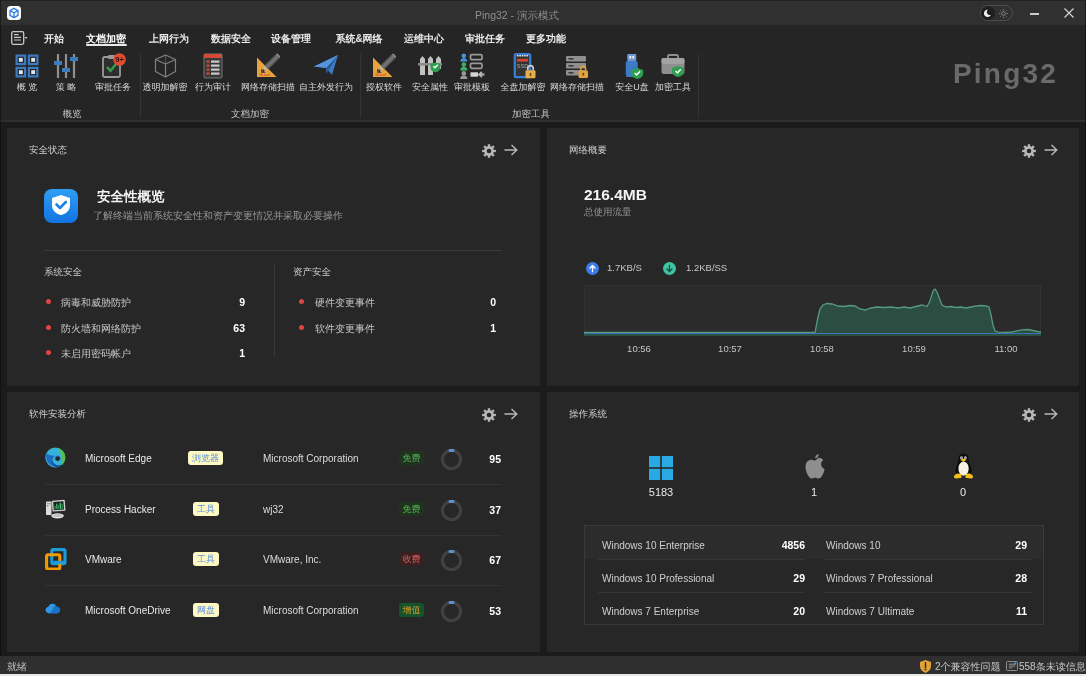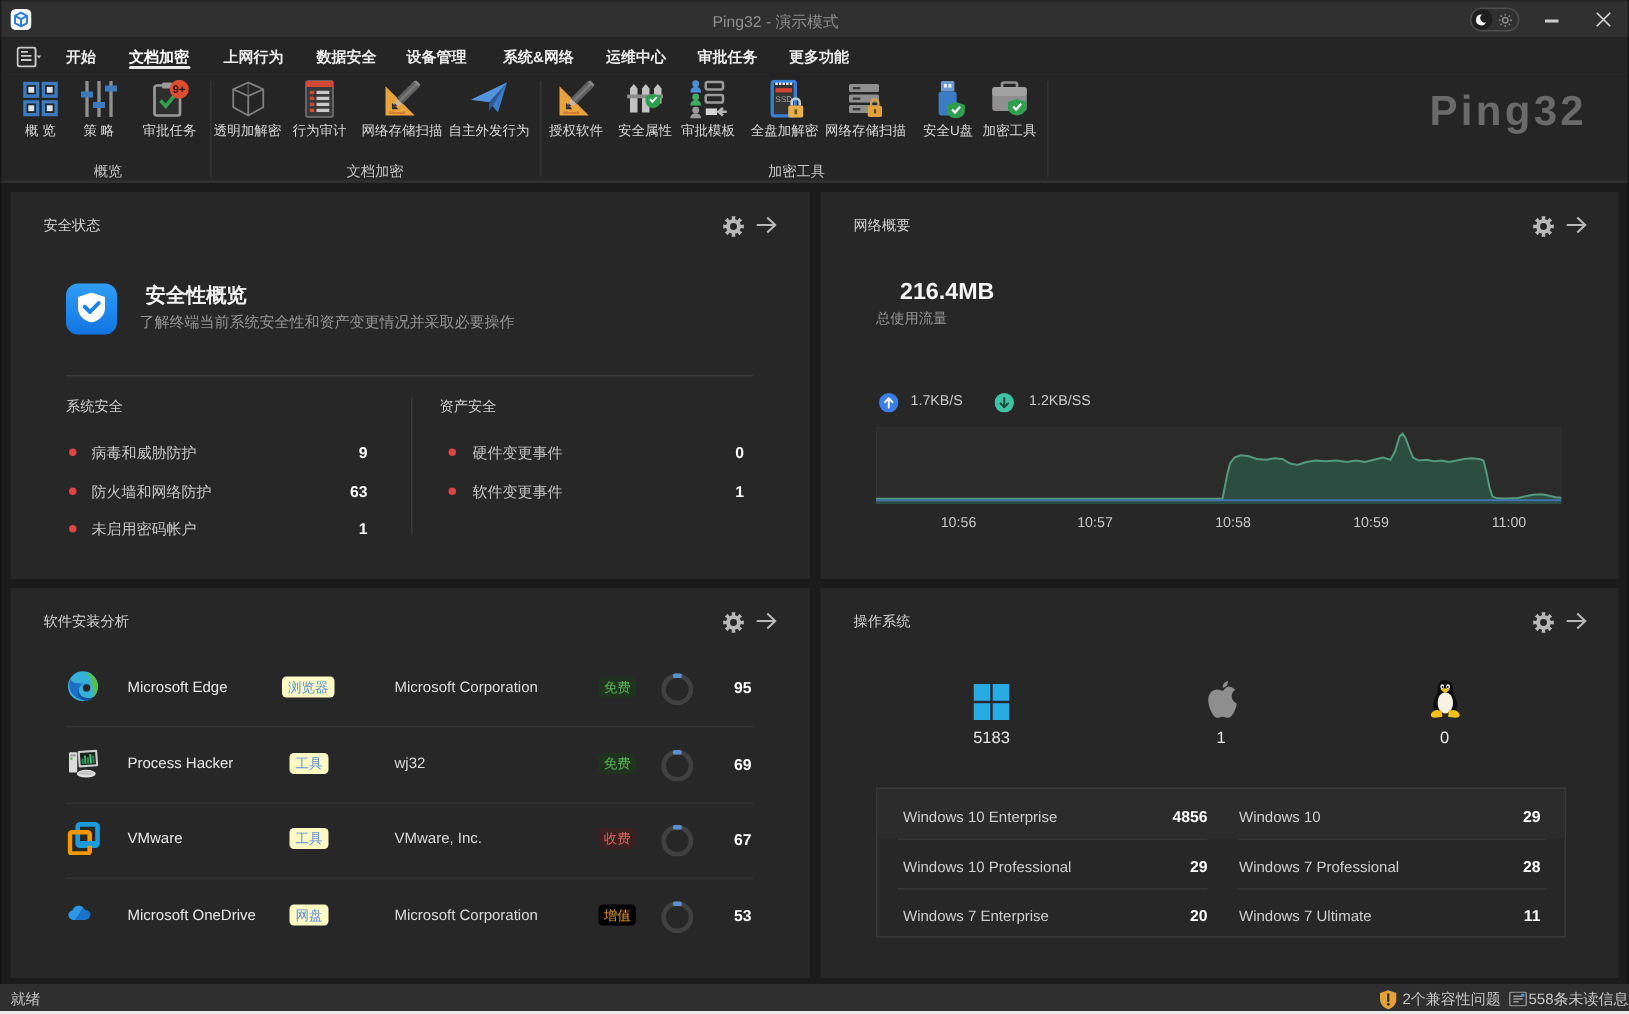--- a/index.html
+++ b/index.html
@@ -34,21 +34,21 @@
   .bigicon { left:37px; top:60.5px; width:34px; height:34px; border-radius:8px; background:linear-gradient(180deg,#2f9ef5,#1273e2); }
   .p1title { left:90px; top:62px; font-size:13.5px; line-height:14px; font-weight:bold; color:#f2f2f2; }
   .p1sub { left:86px; top:82px; font-size:10px; line-height:11px; color:#969696; }
   .hr1 { left:37px; top:122px; width:458px; height:1px; background:#3a3a3a; }
   .colhead { font-size:9.5px; line-height:10px; color:#cfcfcf; }
   .vline { left:266.5px; top:137px; width:1px; height:91px; background:#3a3a3a; }
   .dot { position:absolute; width:5px; height:5px; border-radius:2.5px; background:#dc4646; }
   .statrow { position:absolute; font-size:10px; line-height:11px; color:#c6c6c6; }
   .statval { position:absolute; width:47px; font-size:10.5px; line-height:11px; font-weight:bold; color:#fff; text-align:right; }
   
-  .p2big { left:37px; top:60px; font-size:15.5px; line-height:14px; font-weight:bold; color:#f5f5f5;margin-left:16px; }
+  .p2big { left:37px; top:60px; font-size:15.5px; line-height:14px; font-weight:bold; color:#f5f5f5; }
   .p2sub { left:37px; top:78px; font-size:9.5px; color:#969696; }
   .speedtxt { position:absolute; top:134px; font-size:9.5px; line-height:11px; color:#c8c8c8; }
   #chart { left:37px; top:157px; }
   .xlab { position:absolute; top:215px; font-size:9.5px; color:#c6c6c6; transform:translateX(-50%); }
   
   .swrow { position:absolute; left:0; width:533px; height:50px; }
   .swname { position:absolute; left:78px; font-size:10px; line-height:11px; color:#e9e9e9; }
   .swtag  { position:absolute; left:181px; font-size:9px; line-height:10px; padding:2px 4px; border-radius:3px; background:#fef9c3; color:#5b90e0; }
   .swcomp { position:absolute; left:256px; font-size:10px; line-height:11px; color:#dcdcdc; }
   .swprice{ position:absolute; font-size:9px; line-height:10px; padding:2px 3.5px; border-radius:3px; }
@@ -414,21 +414,21 @@
   <ellipse cx="12.5" cy="17.8" rx="6.3" ry="2.6" fill="#e2e2e2"></ellipse>
   <ellipse cx="12.5" cy="17.4" rx="5" ry="1.6" fill="#c5c5c5"></ellipse>
       </svg>
     <div class="swname" style="top:19px">Process Hacker</div>
     <div class="swtag" style="top:17px;left:186px">工具</div>
     <div class="swcomp" style="top:19px">wj32</div>
     <div class="swprice" style="left:392px;top:17px;background:#20331f;color:#55b055">免费</div>
     <svg class="abs" style="left:433px;top:14px" width="22" height="22" viewBox="0 0 21 21">
         <use href="#ring"></use>
       </svg>
-    <div class="swval" style="left:454px;top:19.5px">69</div>
+    <div class="swval" style="left:454px;top:19.5px">37</div>
   </div>
   <div class="swhr" style="top:143px"></div>
   <div class="swrow" style="top:143px">
     <svg class="abs" style="left:38px;top:13px" width="22" height="22" viewBox="0 0 22 22">
   <g fill="none">
     <rect x="6.8" y="1.6" width="13.2" height="14.2" rx="1.5" stroke="#1c9cd8" stroke-width="3.1"></rect>
     <rect x="1.6" y="6.8" width="13.2" height="14.2" rx="1.5" stroke="#f49800" stroke-width="3.1"></rect>
     <path d="M8.5 14.25 L20 14.25" stroke="#1c9cd8" stroke-width="3.1"></path>
   </g>
       </svg>
@@ -443,21 +443,21 @@
   </div>
   <div class="swhr" style="top:193px"></div>
   <div class="swrow" style="top:194px">
     <svg class="abs" style="left:38px;top:17px" width="19" height="13" viewBox="0 0 24 16">
   <path d="M6.2 12.9 C2.9 12.9 0.8 11 0.8 8.7 C0.8 6.7 2.3 5.1 4.3 4.8 C5 2.4 7.1 0.8 9.6 0.8 C11.9 0.8 13.8 2.2 14.7 4.2 C17.2 4.3 19.2 6.1 19.2 8.5 C19.2 10.9 17.2 12.9 14.4 12.9 Z" fill="#1a73c9"></path>
   <path d="M0.8 8.7 C0.8 6.7 2.3 5.1 4.3 4.8 C5 2.4 7.1 0.8 9.6 0.8 C10.9 0.8 12.2 1.3 13.1 2.1 L6.2 12.9 C2.9 12.9 0.8 11 0.8 8.7 Z" fill="#2e96e2"></path>
       </svg>
     <div class="swname" style="top:19px">Microsoft OneDrive</div>
     <div class="swtag" style="top:17px;left:186px">网盘</div>
     <div class="swcomp" style="top:19px">Microsoft Corporation</div>
-    <div class="swprice" style="left:392px;top:17px;background:#000000;color:#ec9d20">增值</div>
+    <div class="swprice" style="left:392px;top:17px;background:#14532d;color:#ec9d20">增值</div>
     <svg class="abs" style="left:433px;top:14px" width="22" height="22" viewBox="0 0 21 21">
         <use href="#ring"></use>
       </svg>
     <div class="swval" style="left:454px;top:19.5px">53</div>
   </div>
 </div>
 
 <div class="panel" id="p4">
   <div class="phead">操作系统</div>
   <svg class="pgear" style="left:475px" width="14" height="14" viewBox="0 0 14 14">

